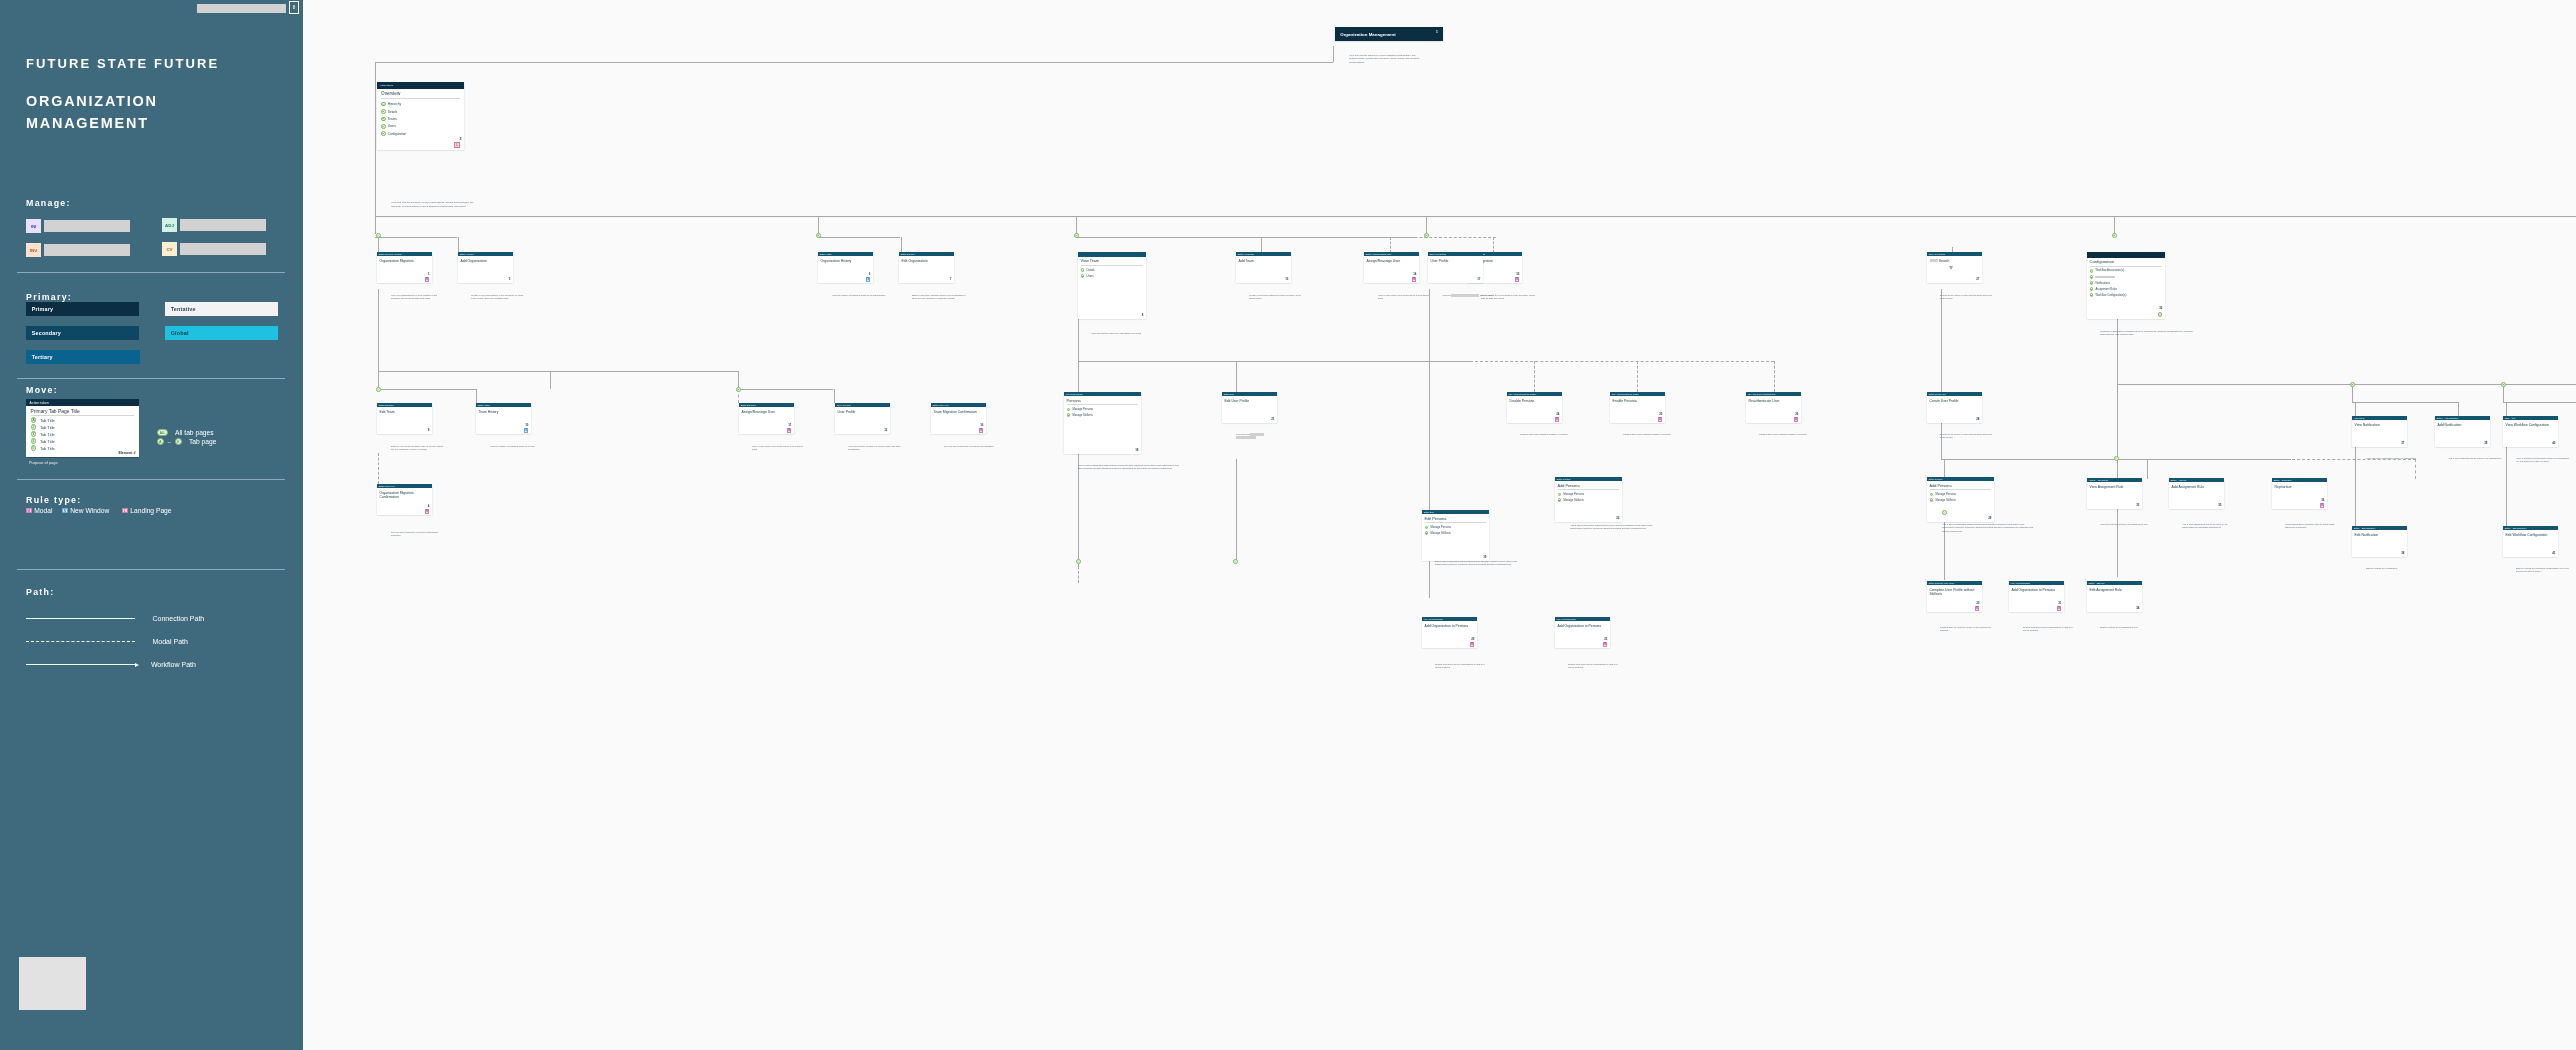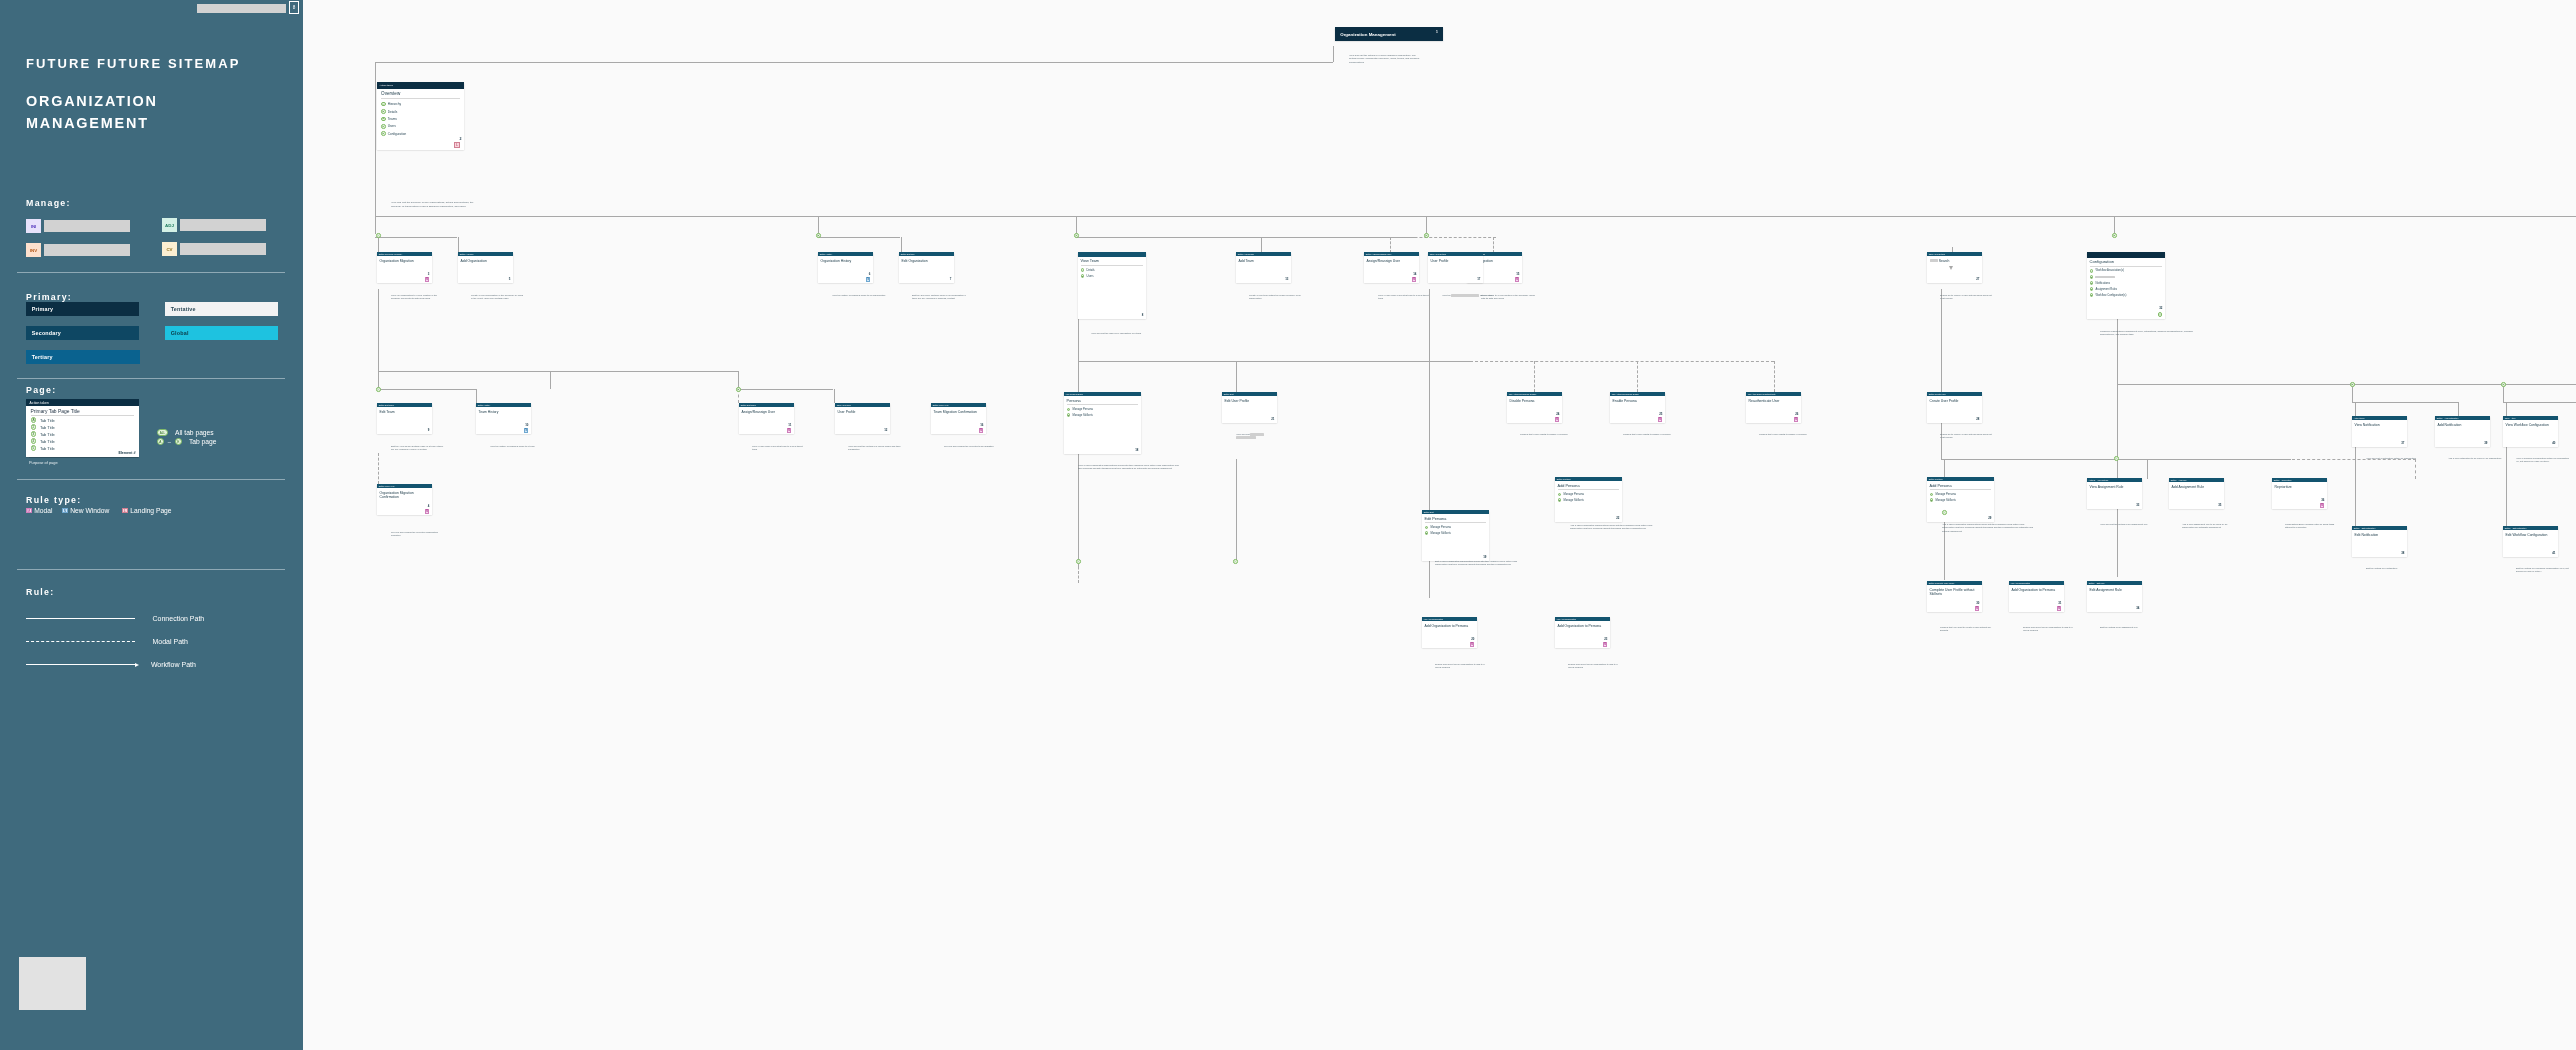--- a/index.html
+++ b/index.html
@@ -122,21 +122,21 @@
 
   #root-desc { position:absolute; font-size:2.4px; line-height:3.4px; color:#5b6b75; width:63px;}
 </style>
 </head>
 <body>
 
 <div id="sidebar">
   <div class="sb-topbar"></div>
   <div class="sb-pagebadge">8</div>
 
-  <div class="sb-title1">FUTURE FUTURE SITEMAP</div>
+  <div class="sb-title1">FUTURE STATE FUTURE</div>
   <div class="sb-title2">ORGANIZATION MANAGEMENT</div>
 
   <div class="sb-h" id="h-phases">Manage:</div>
   <div class="phase-row" id="ph-ini">
     <div class="phase-chip" style="background: rgb(231, 226, 251); color: rgb(90, 63, 192);">INI</div>
     <div class="phase-bar"></div>
   </div>
   <div class="phase-row" id="ph-inv">
     <div class="phase-chip" style="background: rgb(253, 224, 205); color: rgb(177, 85, 22);">INV</div>
     <div class="phase-bar"></div>
@@ -152,21 +152,21 @@
 
   <div class="hr" id="hr1"></div>
   <div class="sb-h" id="h-colors">Primary:</div>
   <div class="color-chip" id="c-primary" style="background: rgb(11, 46, 67); color: rgb(255, 255, 255);">Primary</div>
   <div class="color-chip" id="c-secondary" style="background: rgb(14, 71, 99); color: rgb(255, 255, 255);">Secondary</div>
   <div class="color-chip" id="c-tertiary" style="background: rgb(10, 98, 143); color: rgb(255, 255, 255);">Tertiary</div>
   <div class="color-chip" id="c-tentative" style="background: rgb(243, 243, 243); color: rgb(45, 74, 88);">Tentative</div>
   <div class="color-chip" id="c-global" style="background: rgb(30, 194, 224); color: rgb(11, 60, 72);">Global</div>
 
   <div class="hr" id="hr2"></div>
-  <div class="sb-h" id="h-page">Page:</div>
+  <div class="sb-h" id="h-page">Move:</div>
   <div id="legend-card">
     <div class="lc-bar">Action taken</div>
     <div class="lc-title">Primary Tab Page Title</div>
     <div>
       <div class="lc-row">
           <span class="tabdot">A</span>
           <span>Tab Title</span>
         </div>
       <div class="lc-row">
           <span class="tabdot">2</span>
@@ -208,21 +208,21 @@
   <div class="ptype-item" id="pt-newwin">
     <span class="pt-chip pt-n">N</span>
     <span>New Window</span>
   </div>
   <div class="ptype-item" id="pt-landing">
     <span class="pt-chip pt-l">L</span>
     <span>Landing Page</span>
   </div>
 
   <div class="hr" id="hr4"></div>
-  <div class="sb-h" id="h-path">Rule:</div>
+  <div class="sb-h" id="h-path">Path:</div>
   <div class="path-row" id="p-conn">
     <span class="path-line"></span>
     <span class="path-label">Connection Path</span>
   </div>
   <div class="path-row" id="p-modal">
     <span class="path-line dashed"></span>
     <span class="path-label">Modal Path</span>
   </div>
   <div class="path-row" id="p-flow">
     <span class="path-line"></span>

